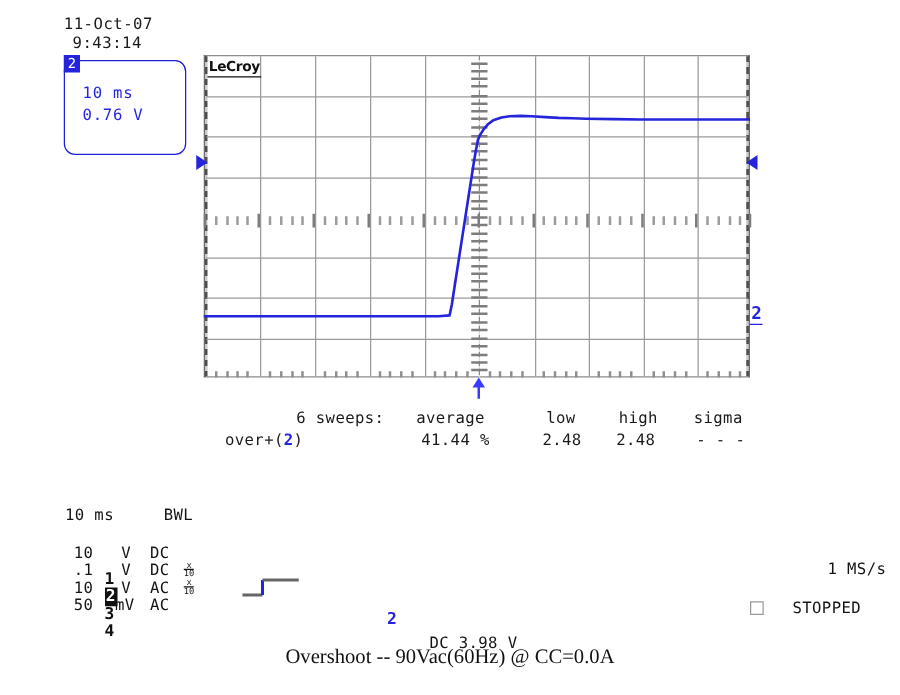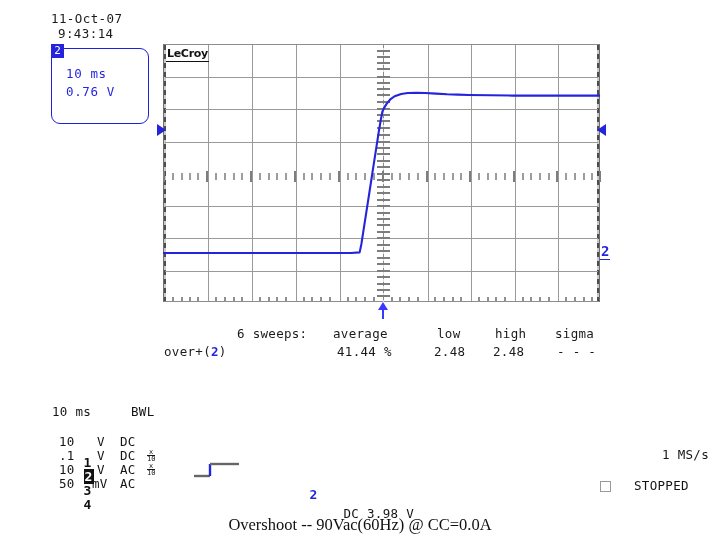--- a/index.html
+++ b/index.html
@@ -286,21 +286,21 @@
   <div class="tri" id="mk-trig"></div>
   <div id="mk-trig-stem"></div>
   <div id="chlabel-right">2</div>
 
   <div class="abs meas mono" style="left:237px;top:326px;">6 sweeps:</div>
   <div class="abs meas mono" style="left:333px;top:326px;">average</div>
   <div class="abs meas mono" style="left:437px;top:326px;">low</div>
   <div class="abs meas mono" style="left:495px;top:326px;">high</div>
   <div class="abs meas mono" style="left:555px;top:326px;">sigma</div>
 
-  <div class="abs meas mono" style="left:164px;top:344px;"><span>over+(</span><span class="meas-blue">2</span><span>)</span></div>
+  <div class="abs meas mono" style="left:180px;top:344px;"><span>over+(</span><span class="meas-blue">2</span><span>)</span></div>
   <div class="abs meas mono" style="left:337px;top:344px;">41.44 %</div>
   <div class="abs meas mono" style="left:434px;top:344px;">2.48</div>
   <div class="abs meas mono" style="left:493px;top:344px;">2.48</div>
   <div class="abs meas mono" style="left:557px;top:344px;">- - -</div>
 
   <div class="abs st mono" style="left:52px;top:404px;">10 ms</div>
   <div class="abs st mono" style="left:131px;top:404px;">BWL</div>
 
   <div class="abs" style="left:45px;top:433px;">
     <span class="chnum mono">1</span>

